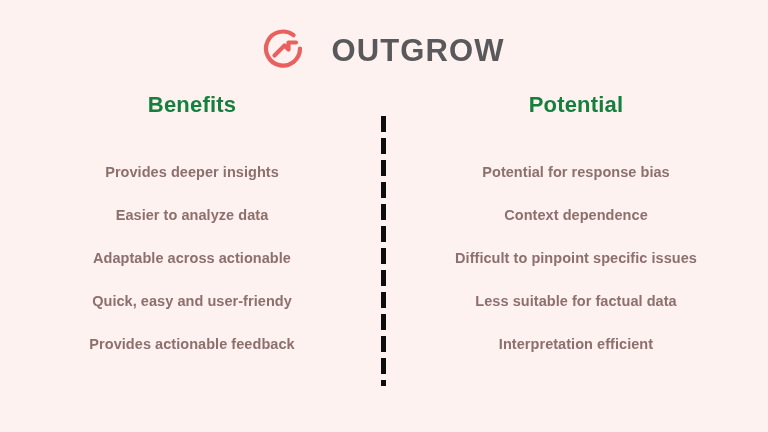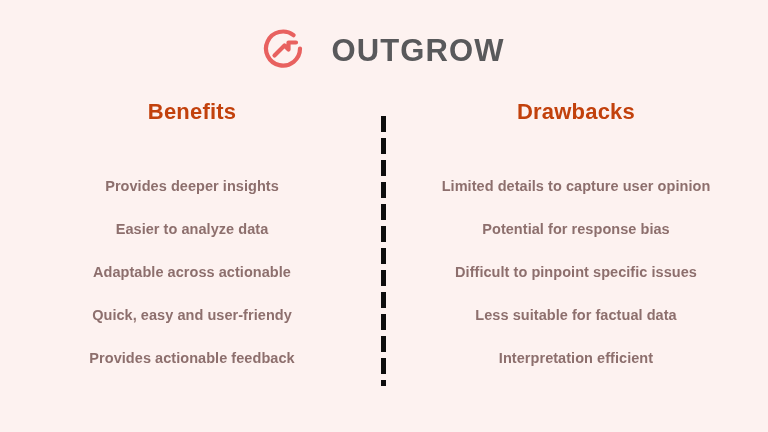--- a/index.html
+++ b/index.html
@@ -65,24 +65,24 @@
     width: 384px;
     box-sizing: border-box;
     display: flex;
     flex-direction: column;
     align-items: center;
   }
 
   .col-title {
     font-size: 22px;
     font-weight: bold;
-    color: #c2410c;
+    color: #15803d;
     letter-spacing: 0.2px;
     line-height: 1;
-    margin: 11px;
+    margin: 4px;
     padding-top: 6px;
     height: 26px;
     white-space: nowrap;
   }
 
   .col-list {
     list-style: none;
     margin: 0;
     padding: 0;
     width: 100%;
@@ -140,24 +140,24 @@
       <ul class="col-list">
         <li>Provides deeper insights</li>
         <li>Easier to analyze data</li>
         <li>Adaptable across actionable</li>
         <li>Quick, easy and user-friendy</li>
         <li>Provides actionable feedback</li>
       </ul>
     </div>
 
     <div class="col">
-      <h2 class="col-title">Drawbacks</h2>
+      <h2 class="col-title">Potential</h2>
       <ul class="col-list">
-        <li>Limited details to capture user opinion</li>
         <li>Potential for response bias</li>
+        <li>Context dependence</li>
         <li>Difficult to pinpoint specific issues</li>
         <li>Less suitable for factual data</li>
         <li>Interpretation efficient</li>
       </ul>
     </div>
 
   </div>
 
   <div class="divider"></div>
 

